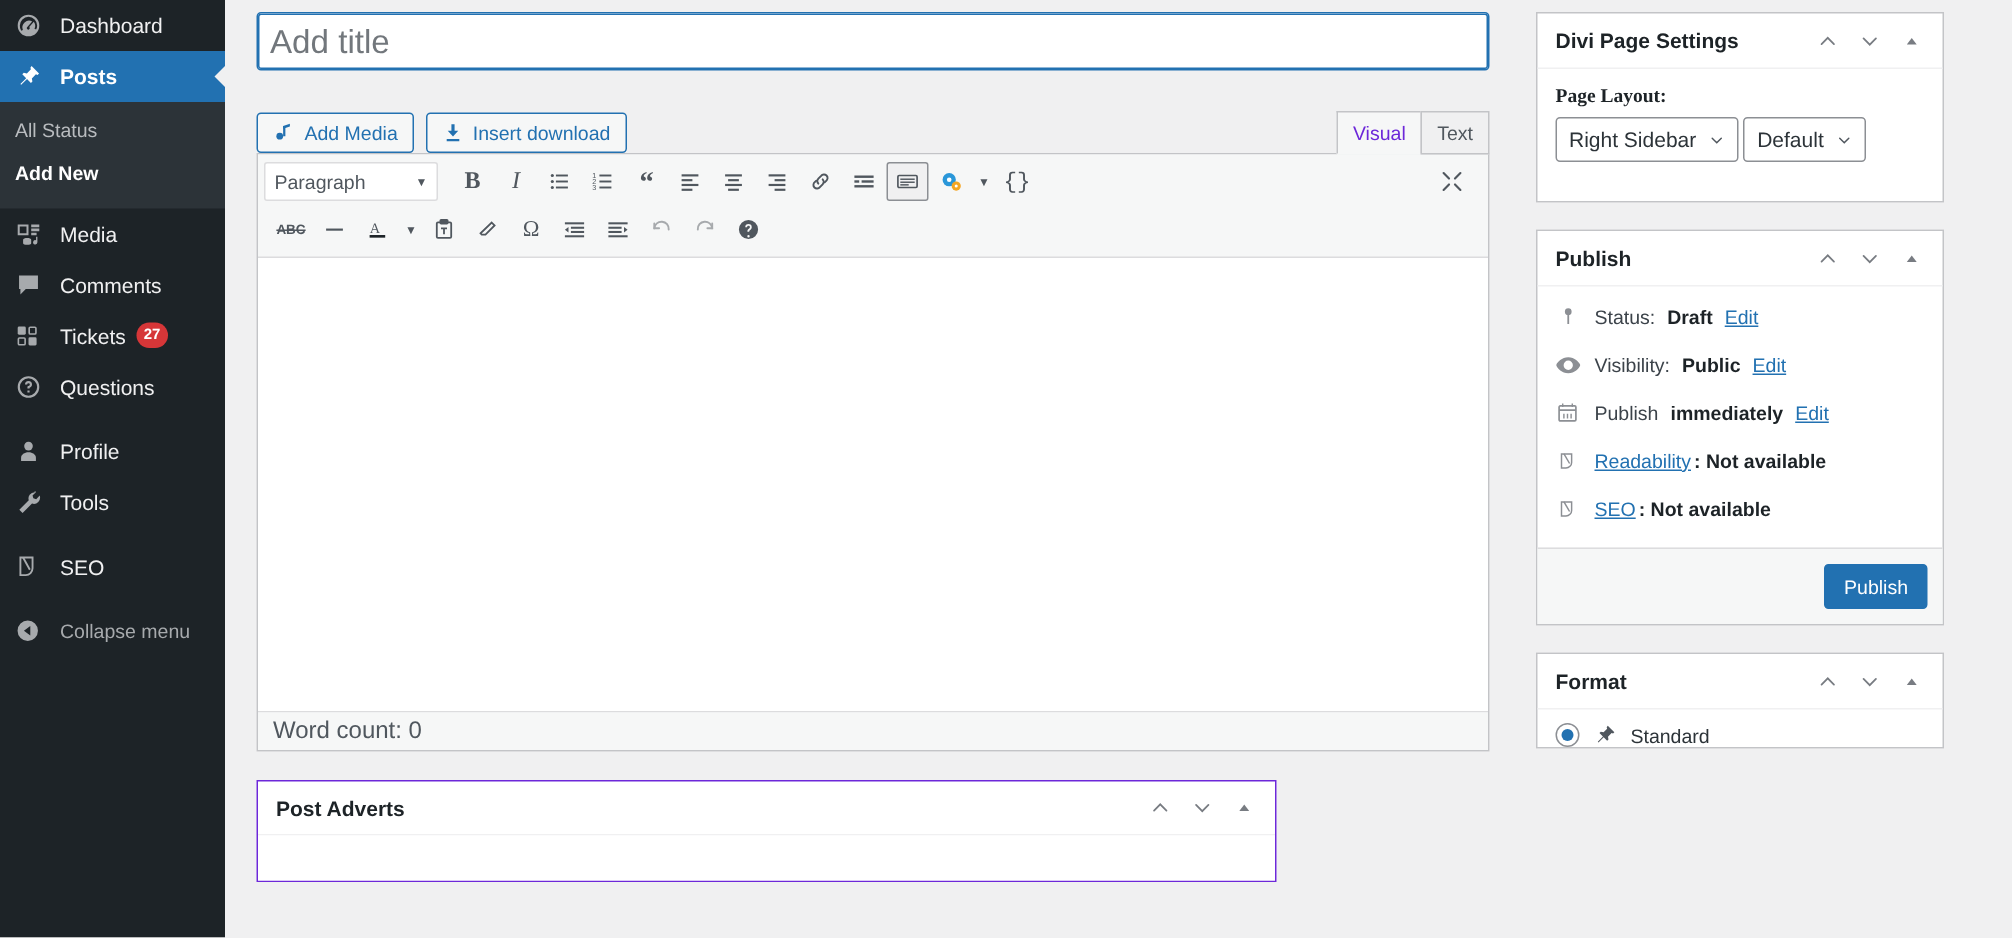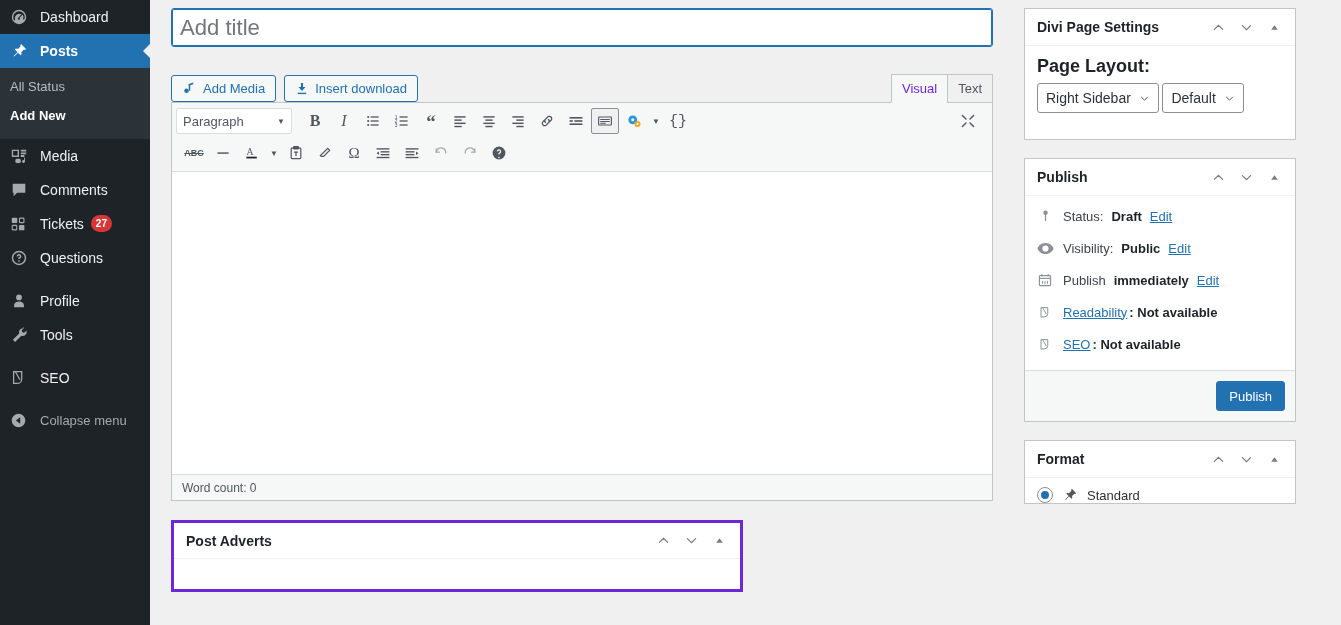--- a/index.html
+++ b/index.html
@@ -206,29 +206,29 @@
   .editor-body {
     height: 303px;
     background: #fff;
     border-bottom: 1px solid #dcdcde;
   }
   .statusbar {
     height: 25px;
     background: #f6f7f7;
     display: flex; align-items: center;
     padding: 0 10px;
-    font-size: 12px;
+    font-size: 16px;
     color: #50575e;
   }
 
   
   .postbox {
-    width: 572px;
+    width: 680px;
     background: #fff;
-    border: 3px solid #6d28d9;
+    border: 1px solid #6d28d9;
     margin-top: 19px;
   }
   .postbox-head {
     display: flex; align-items: center;
     height: 36px;
     padding: 0 12px;
     border-bottom: 1px solid #f0f0f1;
   }
   .postbox-title {
     font-size: 14px; font-weight: 600; color: #1d2327;
@@ -253,22 +253,23 @@
     height: 37px;
     padding: 0 12px;
     border-bottom: 1px solid #f0f0f1;
   }
   .panel-title {
     flex: 1;
     font-size: 14px; font-weight: 600; color: #1d2327;
   }
   .panel-body { padding: 10px 12px 14px; }
   .fld-label {
-    font-size: 18px; font-weight: 700; color: #1d2327;
+    font-size: 13px; font-weight: 700; color: #1d2327;
     margin-bottom: 6px;
+    font-family: Liberation Serif, serif;
   }
   .select-box {
     display: inline-flex; align-items: center; gap: 8px;
     height: 30px;
     border: 1px solid #8c8f94;
     border-radius: 3px;
     background: #fff;
     padding: 0 8px;
     font-size: 14px;
     color: #2c3338;

